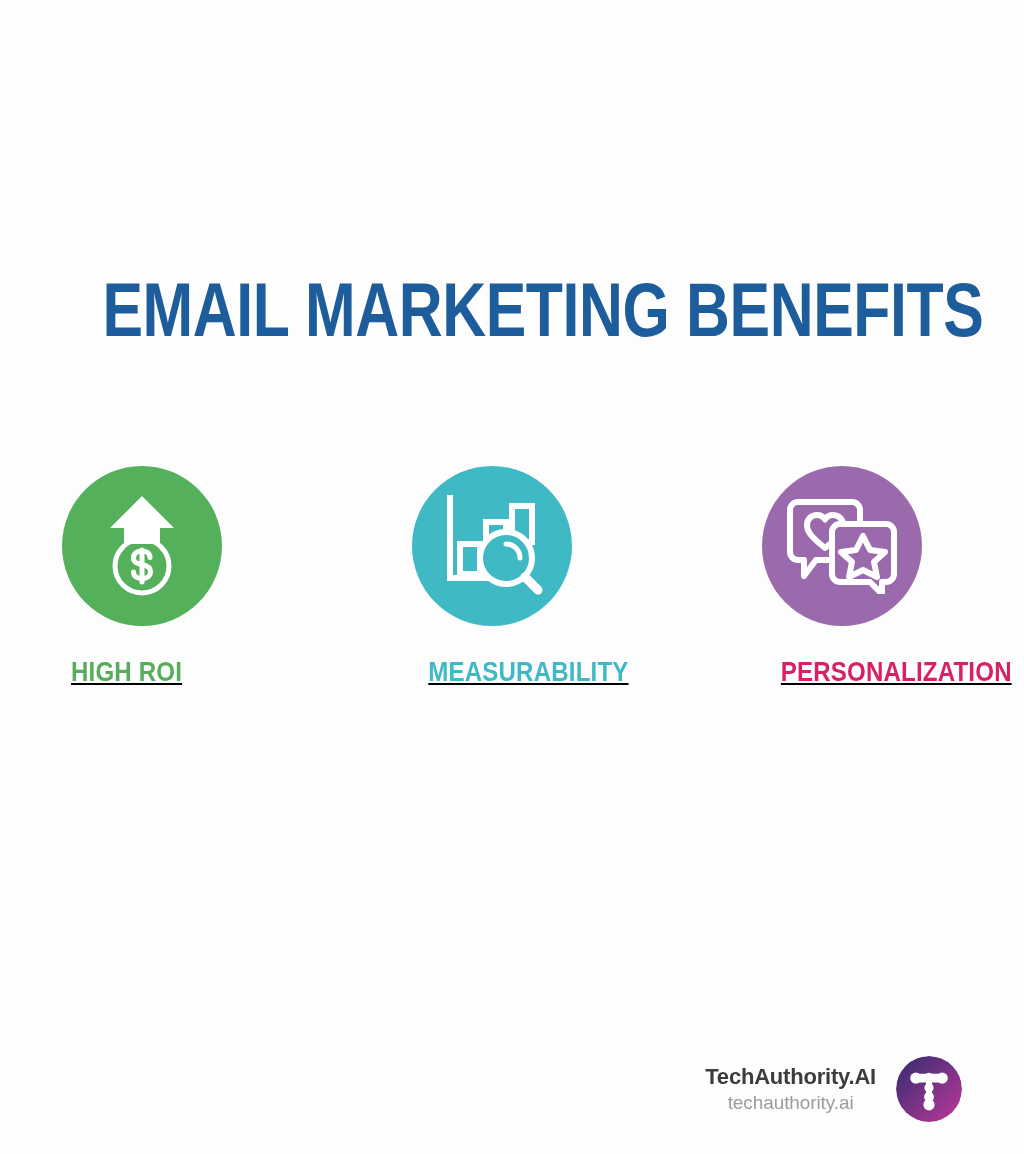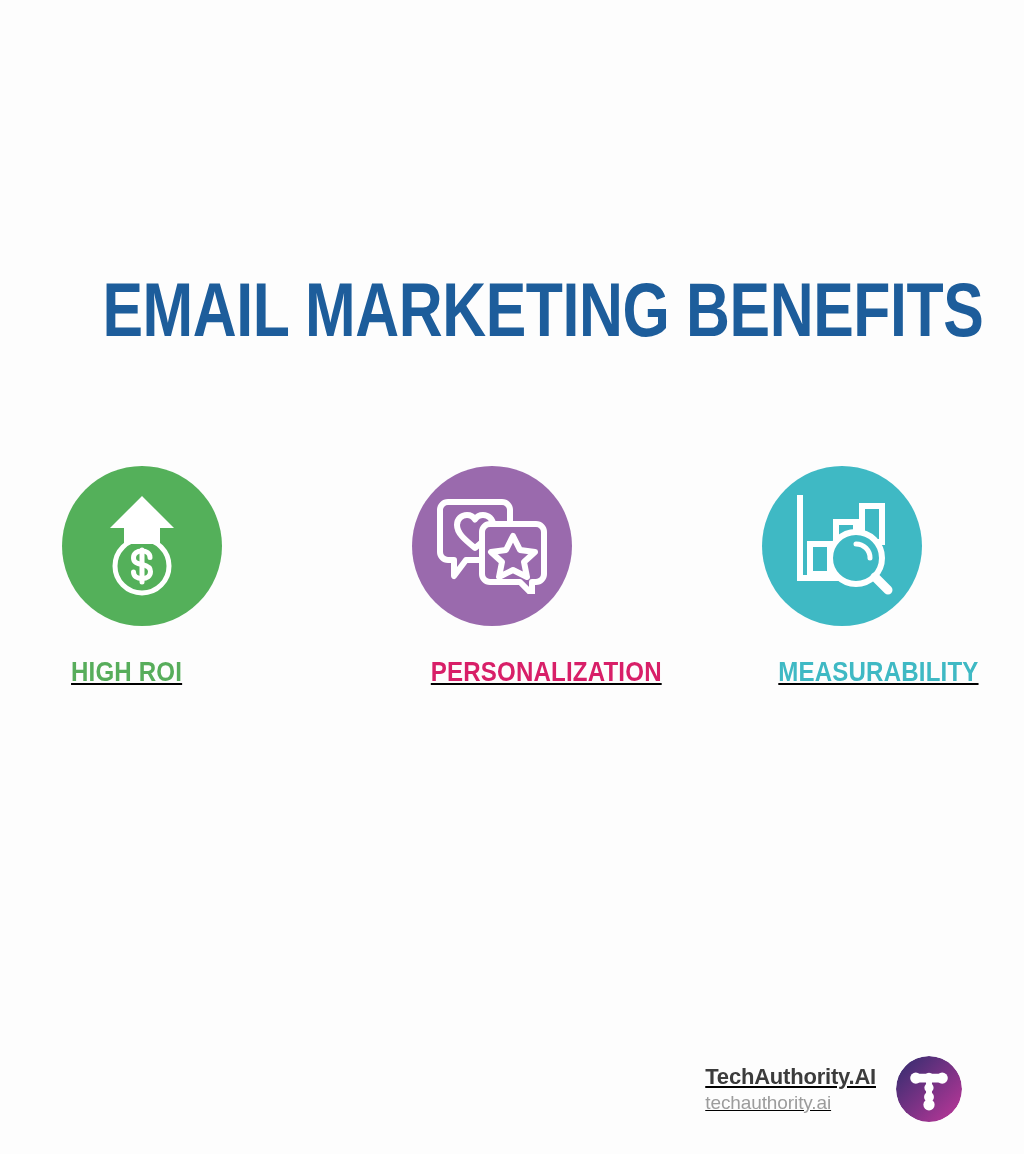--- a/index.html
+++ b/index.html
@@ -77,23 +77,22 @@
   
   .brand {
     position: absolute;
     right: 62px;
     bottom: 32px;
     display: flex;
     align-items: center;
     gap: 20px;
   }
   .brand-text {
-    text-align: left;
+    text-align: center;
     line-height: 1.18;
-    text-decoration: underline;
   }
   .brand-name {
     font-size: 22px;
     font-weight: bold;
     color: #3c3c3c;
     letter-spacing: -0.2px;
   }
   .brand-url {
     font-size: 19px;
     color: #9c9c9c;
@@ -127,53 +126,53 @@
                    C52.5 71.5 56.5 73 56.5 77.5
                    C56.5 82 53 84.5 48 84.5
                    C43.5 84.5 39.5 82.5 39.5 78" fill="none" stroke="#ffffff" stroke-width="5" stroke-linecap="round" stroke-linejoin="round"></path>
         </svg>
       </div>
       <div class="label" style="color:#57ad5b">HIGH ROI</div>
     </div>
 
 
     <div class="benefit">
-      <div class="circle" style="background:#9a6aad">
-        <svg width="112" height="96" viewBox="0 0 112 96">
-
-          <path d="M12 4 L66 4 A8 8 0 0 1 74 12 L74 54 A8 8 0 0 1 66 62
-                   L30 62 L18 78 L18 62 L12 62 A8 8 0 0 1 4 54
-                   L4 12 A8 8 0 0 1 12 4 Z" fill="none" stroke="#ffffff" stroke-width="6" stroke-linejoin="round"></path>
-          <path d="M39 50 C28 41 21 35 21 27 C21 21 25.5 17 31 17
-                   C34.5 17 37.5 19 39 21.5 C40.5 19 43.5 17 47 17
-                   C52.5 17 57 21 57 27 C57 35 50 41 39 50 Z" fill="none" stroke="#ffffff" stroke-width="6" stroke-linejoin="round"></path>
-
-          <path d="M108 34 L108 76 A8 8 0 0 1 100 84 L96 84 L96 96 L84 84
-                   L54 84 A8 8 0 0 1 46 76 L46 34 A8 8 0 0 1 54 26
-                   L100 26 A8 8 0 0 1 108 34 Z" fill="#9a6aad" stroke="#ffffff" stroke-width="6" stroke-linejoin="round"></path>
-          <path d="M77 38 L84 52 L99 54 L88 64 L91 79 L77 72 L63 79
-                   L66 64 L55 54 L70 52 Z" fill="none" stroke="#ffffff" stroke-width="6" stroke-linejoin="round"></path>
-        </svg>
-      </div>
-      <div class="label" style="color:#d81f68">PERSONALIZATION</div>
-    </div>
-
-    <div class="benefit">
       <div class="circle" style="background:#3fb9c4">
         <svg width="104" height="104" viewBox="0 0 104 104">
           <path d="M10 4 L10 84 L72 84" fill="none" stroke="#ffffff" stroke-width="6" stroke-linecap="square"></path>
           <rect x="20" y="50" width="20" height="30" fill="none" stroke="#ffffff" stroke-width="6"></rect>
           <rect x="46" y="28" width="20" height="52" fill="none" stroke="#ffffff" stroke-width="6"></rect>
           <rect x="72" y="12" width="20" height="36" fill="none" stroke="#ffffff" stroke-width="6"></rect>
           <circle cx="66" cy="64" r="26" fill="#3fb9c4" stroke="#ffffff" stroke-width="6"></circle>
           <path d="M66 50 A14 14 0 0 1 80 64" fill="none" stroke="#ffffff" stroke-width="5" stroke-linecap="round"></path>
           <path d="M85 83 L98 96" stroke="#ffffff" stroke-width="9" stroke-linecap="round"></path>
         </svg>
       </div>
       <div class="label" style="color:#3fb9c4">MEASURABILITY</div>
+    </div>
+
+    <div class="benefit">
+      <div class="circle" style="background:#9a6aad">
+        <svg width="112" height="96" viewBox="0 0 112 96">
+
+          <path d="M12 4 L66 4 A8 8 0 0 1 74 12 L74 54 A8 8 0 0 1 66 62
+                   L30 62 L18 78 L18 62 L12 62 A8 8 0 0 1 4 54
+                   L4 12 A8 8 0 0 1 12 4 Z" fill="none" stroke="#ffffff" stroke-width="6" stroke-linejoin="round"></path>
+          <path d="M39 50 C28 41 21 35 21 27 C21 21 25.5 17 31 17
+                   C34.5 17 37.5 19 39 21.5 C40.5 19 43.5 17 47 17
+                   C52.5 17 57 21 57 27 C57 35 50 41 39 50 Z" fill="none" stroke="#ffffff" stroke-width="6" stroke-linejoin="round"></path>
+
+          <path d="M108 34 L108 76 A8 8 0 0 1 100 84 L96 84 L96 96 L84 84
+                   L54 84 A8 8 0 0 1 46 76 L46 34 A8 8 0 0 1 54 26
+                   L100 26 A8 8 0 0 1 108 34 Z" fill="#9a6aad" stroke="#ffffff" stroke-width="6" stroke-linejoin="round"></path>
+          <path d="M77 38 L84 52 L99 54 L88 64 L91 79 L77 72 L63 79
+                   L66 64 L55 54 L70 52 Z" fill="none" stroke="#ffffff" stroke-width="6" stroke-linejoin="round"></path>
+        </svg>
+      </div>
+      <div class="label" style="color:#d81f68">PERSONALIZATION</div>
     </div>
 
   </div>
 
   <div class="brand">
     <div class="brand-text">
       <div class="brand-name">TechAuthority.AI</div>
       <div class="brand-url">techauthority.ai</div>
     </div>
     <svg class="brand-logo" viewBox="0 0 100 100">

